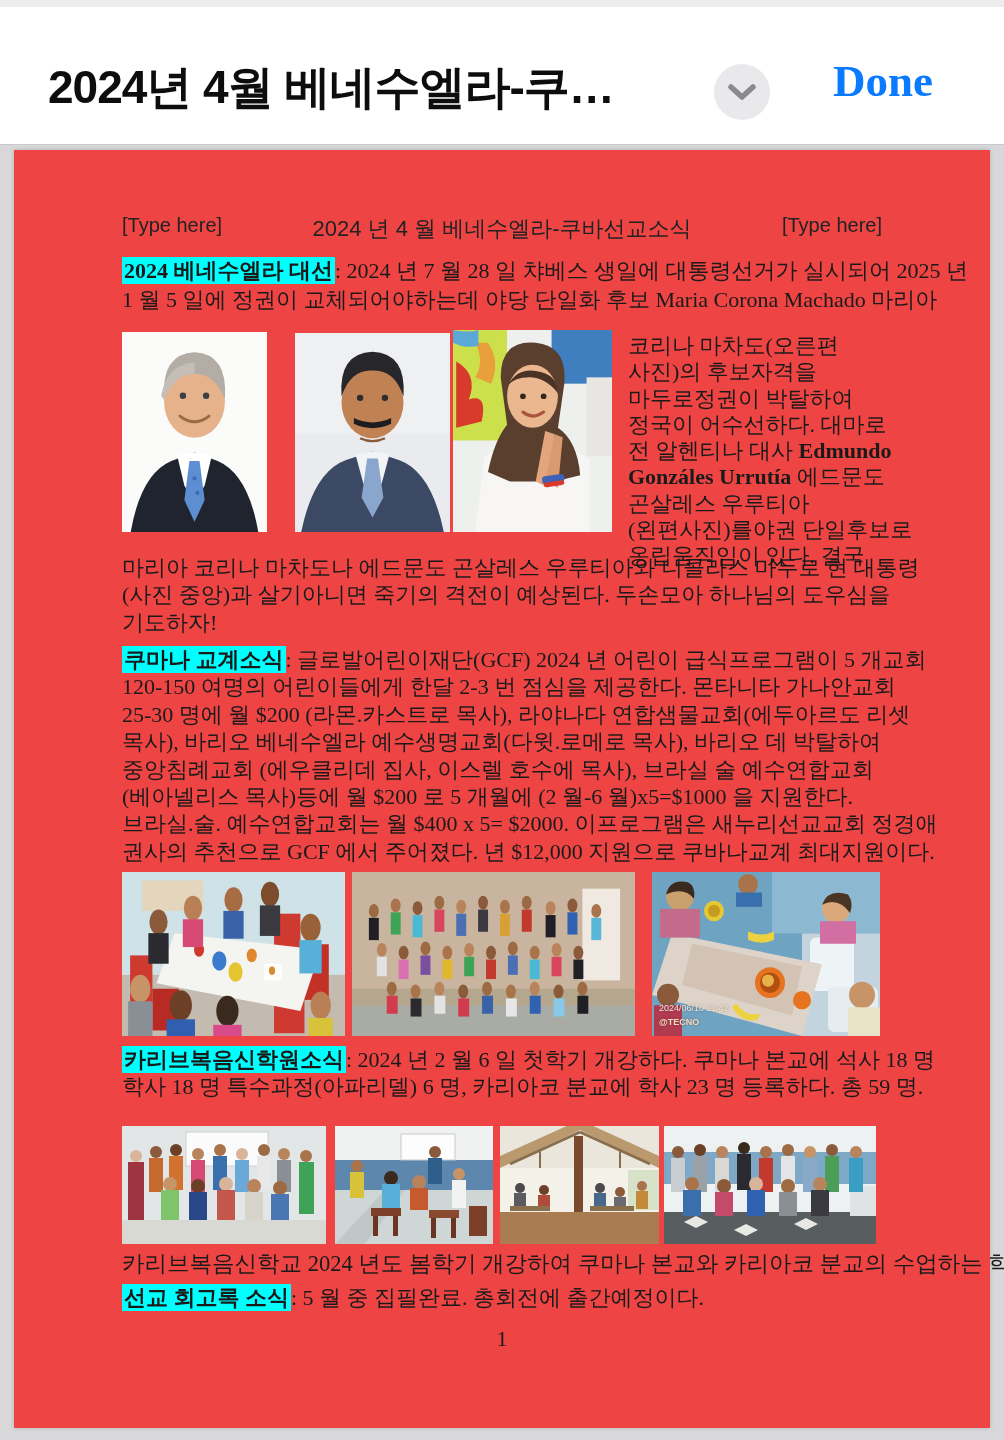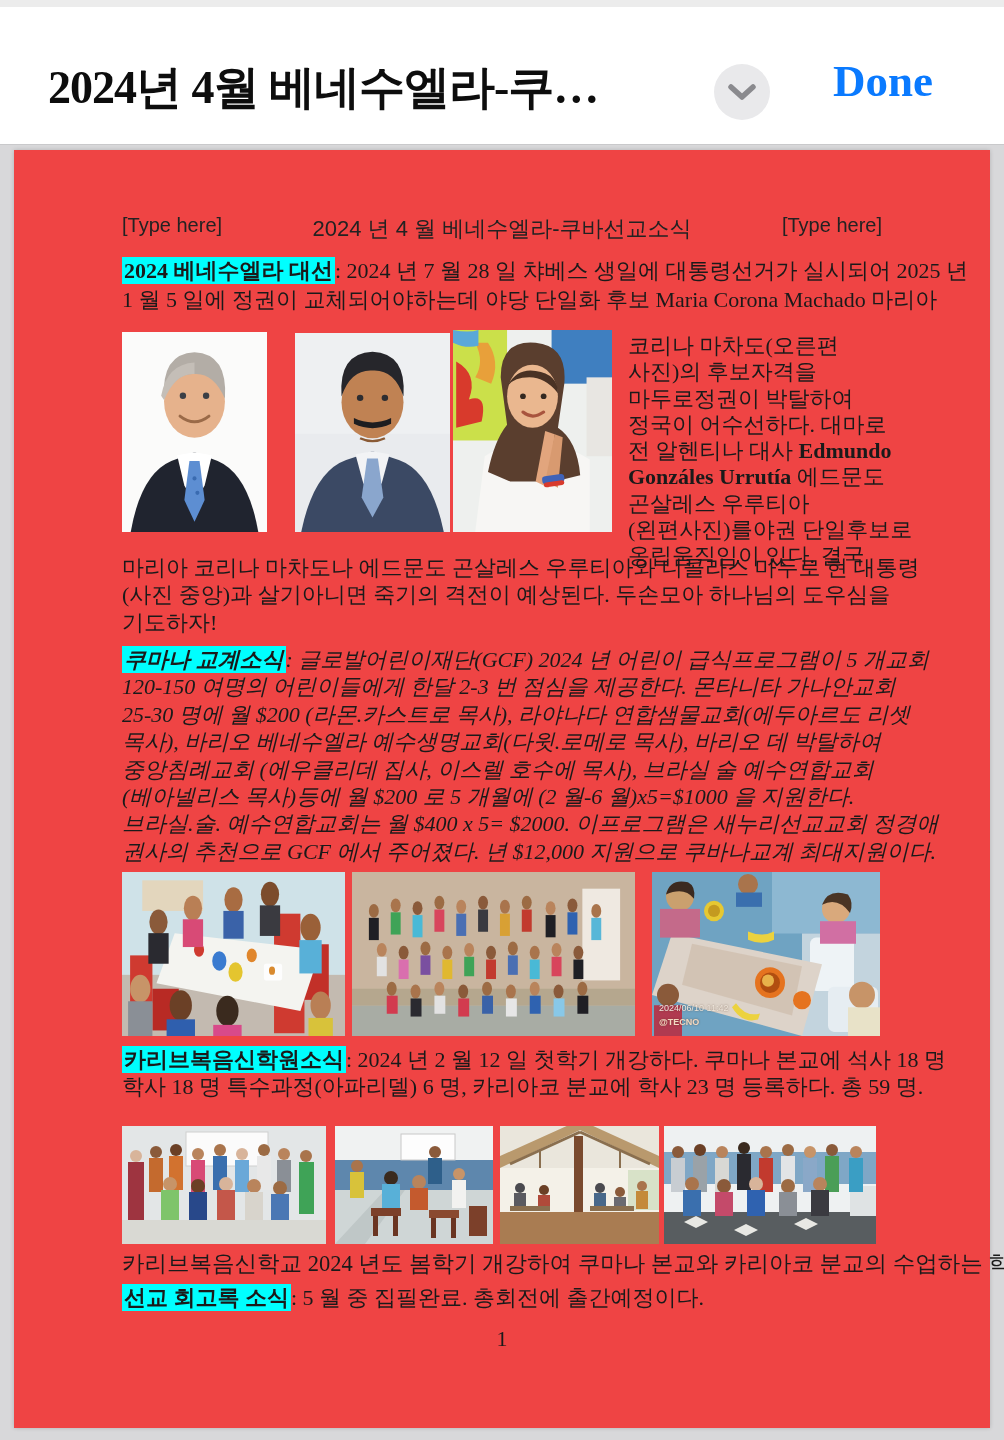--- a/index.html
+++ b/index.html
@@ -3,21 +3,21 @@
 <meta charset="utf-8">
 <style>
   html,body{margin:0;padding:0;width:1004px;height:1440px;overflow:hidden;background:#d8d8da;
     font-family:"Liberation Sans",sans-serif;}
   .screen{position:absolute;inset:0;width:1004px;height:1440px;}
   
   .topstrip{position:absolute;left:0;top:0;width:1004px;height:7px;background:#ececec;}
   .titlebar{position:absolute;left:0;top:7px;width:1004px;height:137px;background:#ffffff;
     border-bottom:1px solid #c9c9cb;}
   .doc-title{position:absolute;left:48px;top:50px;width:650px;font-size:46px;font-weight:700;
-    color:#0d0d0d;white-space:nowrap;overflow:hidden;letter-spacing:-1px;font-family:Liberation Serif, serif;}
+    color:#0d0d0d;white-space:nowrap;overflow:hidden;letter-spacing:-1px;}
   .collapse-btn{position:absolute;left:714px;top:57px;width:56px;height:56px;border-radius:50%;
     background:#e9e9eb;border:none;padding:0;cursor:pointer;display:flex;align-items:center;justify-content:center;}
   .done-btn{position:absolute;left:833px;top:48px;background:none;border:none;padding:0;cursor:pointer;
     font-family:Liberation Serif, serif;font-size:45px;font-weight:600;}
   
   .viewer{position:absolute;left:0;top:145px;width:1004px;height:1295px;background:#d8d8da;}
   .page{position:absolute;left:14px;top:5px;width:976px;height:1278px;background:#ef4444;
     box-shadow:0 0 4px rgba(0,0,0,.18);font-family:"Liberation Serif",serif;color:#1a1a1a;}
   .hdr{position:absolute;left:108px;top:64px;width:760px;height:28px;font-family:"Liberation Sans",sans-serif;
     font-size:20px;color:#222;}
@@ -140,21 +140,21 @@
       </div>
 
       <div class="p" style="top:404px;">
         <div>
             <div class="tline">마리아 코리나 마차도나 에드문도 곤살레스 우루티아와 니콜라스 마두로 현 대통령</div>
             <div class="tline">(사진 중앙)과 살기아니면 죽기의 격전이 예상된다. 두손모아 하나님의 도우심을</div>
             <div class="tline">기도하자!</div>
           </div>
       </div>
 
-      <div class="p" style="top:496px;font-style:italic;">
+      <div class="p" style="top:496px;">
         <div class="tline"><span class="hl">쿠마나 교계소식</span><span>: 글로발어린이재단(GCF) 2024 년 어린이 급식프로그램이 5 개교회</span></div>
         <div>
             <div class="tline">120-150 여명의 어린이들에게 한달 2-3 번 점심을 제공한다. 몬타니타 가나안교회</div>
             <div class="tline">25-30 명에 월 $200 (라몬.카스트로 목사), 라야나다 연합샘물교회(에두아르도 리셋</div>
             <div class="tline">목사), 바리오 베네수엘라 예수생명교회(다윗.로메로 목사), 바리오 데 박탈하여</div>
             <div class="tline">중앙침례교회 (에우클리데 집사, 이스렐 호수에 목사), 브라실 술 예수연합교회</div>
             <div class="tline">(베아넬리스 목사)등에 월 $200 로 5 개월에 (2 월-6 월)x5=$1000 을 지원한다.</div>
             <div class="tline">브라실.술. 예수연합교회는 월 $400 x 5= $2000. 이프로그램은 새누리선교교회 정경애</div>
             <div class="tline">권사의 추천으로 GCF 에서 주어졌다. 년 $12,000 지원으로 쿠바나교계 최대지원이다.</div>
           </div>
@@ -297,21 +297,21 @@
           <circle cx="210" cy="120" r="13" fill="#c79468"></circle>
             <rect x="196" y="132" width="32" height="28" fill="#e8e2c8"></rect>
           <circle cx="16" cy="120" r="11" fill="#8a5a3a"></circle>
             <rect x="2" y="130" width="28" height="30" fill="#b03a50"></rect>
         </svg>
         <span class="wm" style="bottom:22px;">2024/06/10 11:42</span>
         <span class="wm t2" style="bottom:8px;">@TECNO</span>
       </div>
 
       <div class="p" style="top:896px;">
-        <div class="tline"><span class="hl">카리브복음신학원소식</span><span>: 2024 년 2 월 12 일 첫학기 개강하다. 쿠마나 본교에 석사 18 명</span></div>
+        <div class="tline"><span class="hl">카리브복음신학원소식</span><span>: 2024 년 2 월 6 일 첫학기 개강하다. 쿠마나 본교에 석사 18 명</span></div>
         <div class="tline">학사 18 명 특수과정(아파리델) 6 명, 카리아코 분교에 학사 23 명 등록하다. 총 59 명.</div>
       </div>
 
       <div class="ph" style="left:108px;top:976px;width:204px;height:118px;">
         <svg viewBox="0 0 204 118" preserveAspectRatio="none">
           <rect width="204" height="118" fill="#e3e6e7"></rect>
           <rect x="64" y="6" width="82" height="34" fill="#fbfbfb" stroke="#cfcfcf"></rect>
           <rect y="94" width="204" height="24" fill="#d9d9d3"></rect>
           <g>
             <circle cx="14" cy="30" r="6" fill="#d8b49a"></circle>

